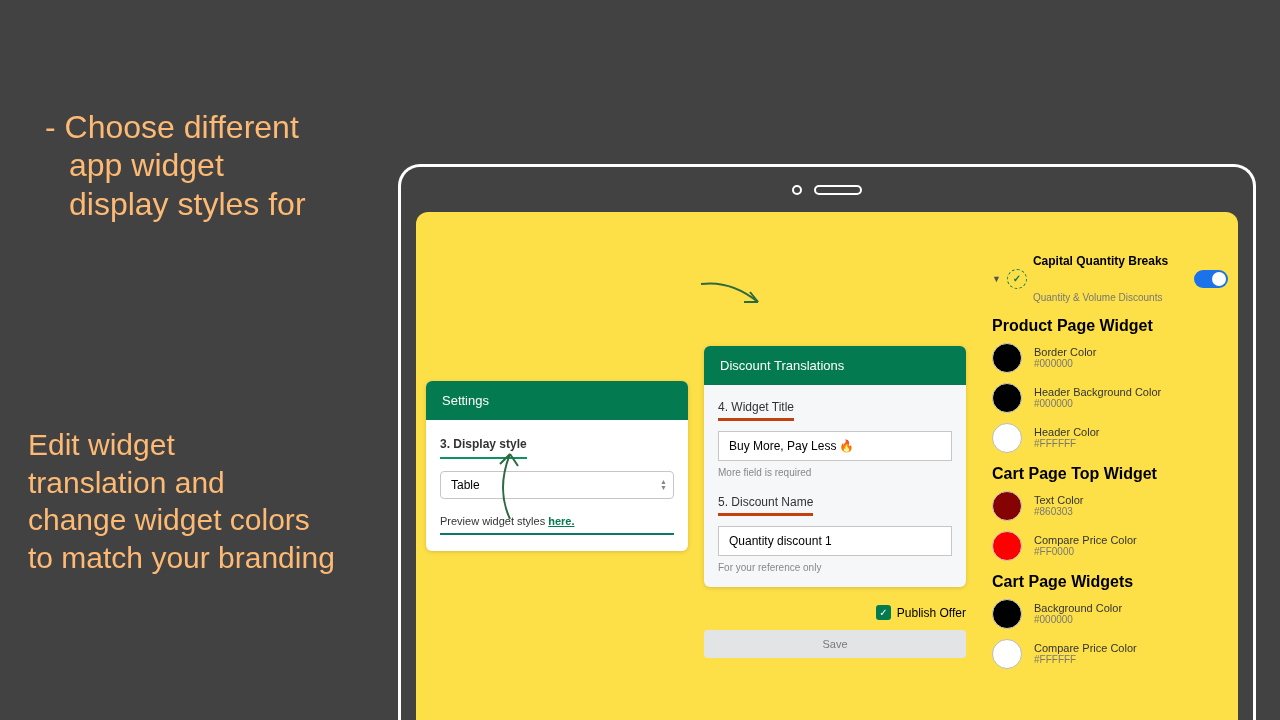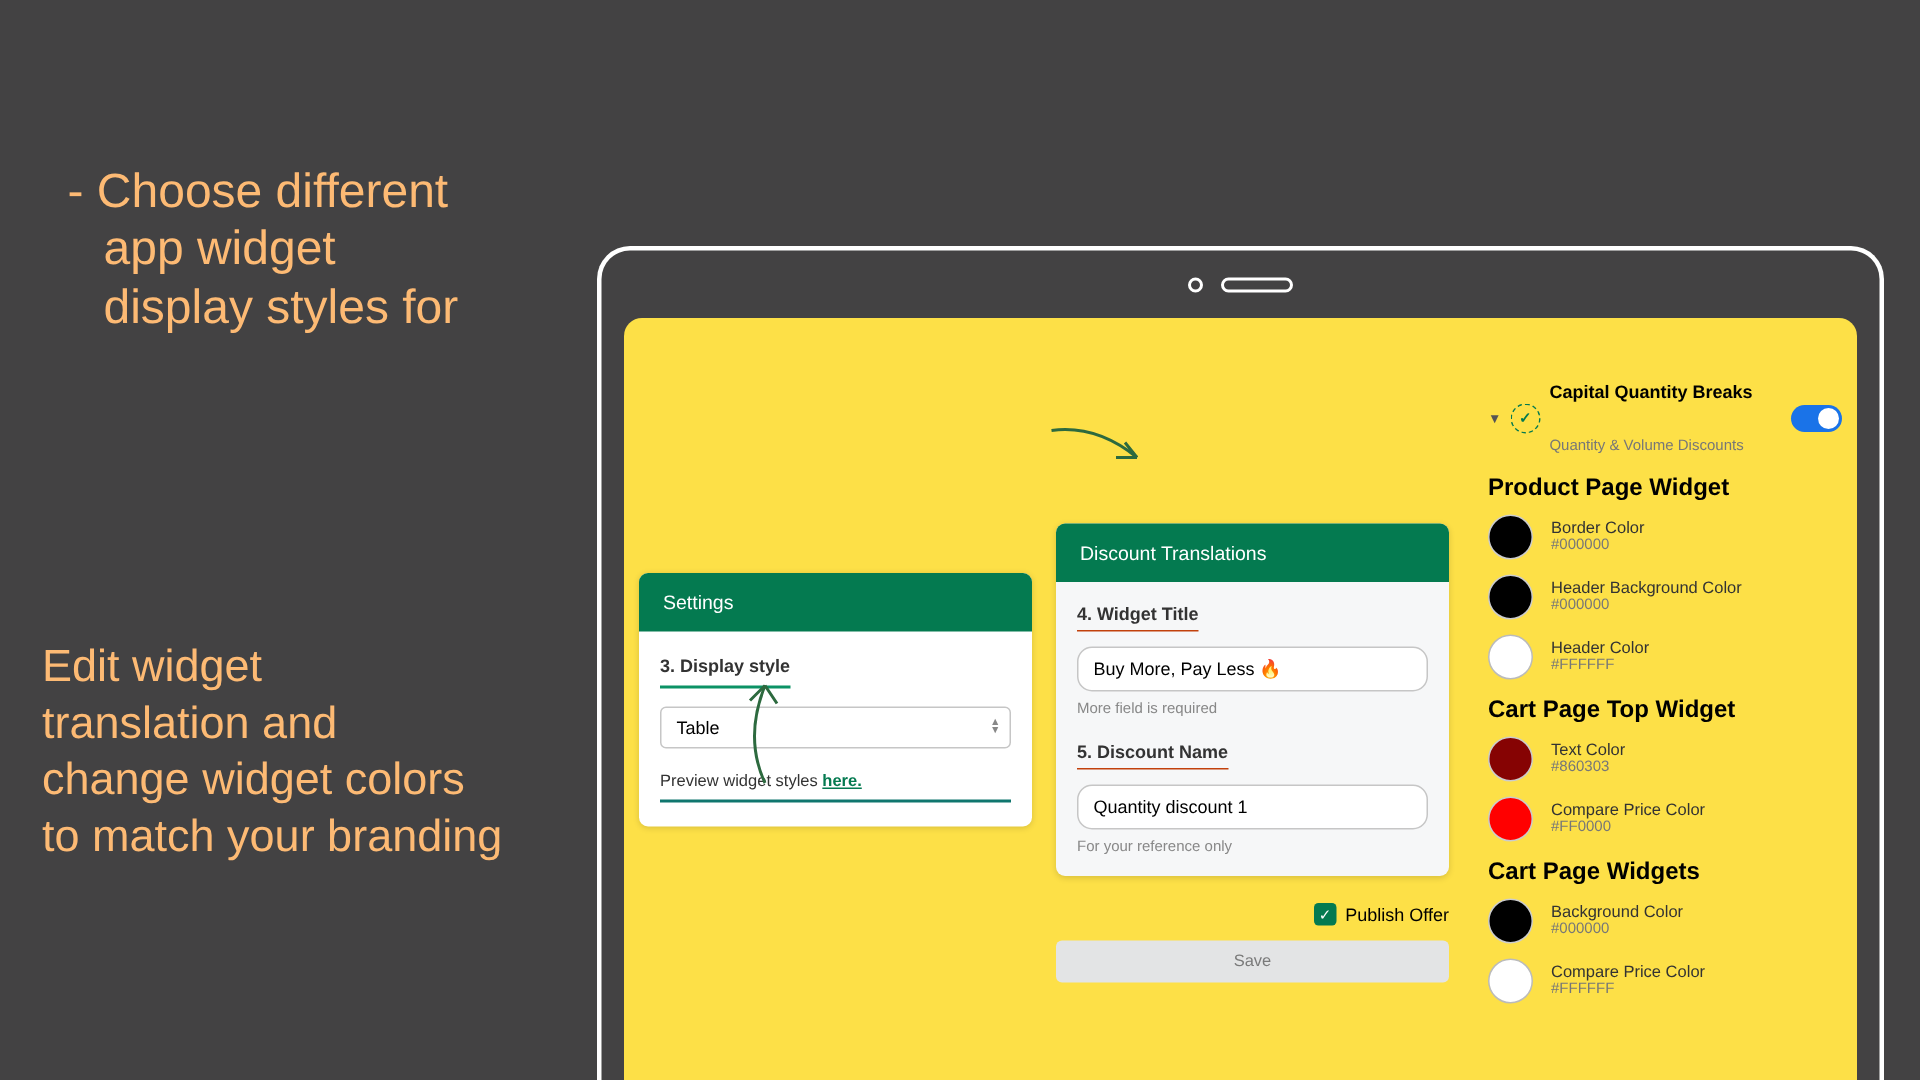--- a/index.html
+++ b/index.html
@@ -97,28 +97,28 @@
 
 
 .col-mid { width: 262px; flex-shrink: 0; position: relative; }
 .arrow-svg { position: absolute; pointer-events: none; }
 .arrow1 { top: -2px; left: -8px; width: 80px; height: 48px; }
 .arrow2 { top: 170px; left: -222px; width: 60px; height: 80px; }
 
 .translations-panel { margin-top: 72px; background: #f6f7f8; }
 .translations-body { padding: 12px 14px 14px; }
 .field-label {
-  font-size: 12px; font-weight: 700; color: #333;
-  display: inline-block; padding-bottom: 4px; border-bottom: 1px solid #c2410c;
+  font-size: 12px; font-weight: 400; color: #333;
+  display: inline-block; padding-bottom: 4px; border-bottom: 3px solid #c2410c;
   margin-bottom: 10px;
 }
 .text-input {
   width: 100%;
   border: 1px solid #c6c6c6;
-  border-radius: 10px;
+  border-radius: 0;
   padding: 7px 10px;
   font-size: 12px;
   background: #fff;
   font-family: inherit;
 }
 .helper { font-size: 10px; color: #888; margin-top: 6px; margin-bottom: 14px; }
 
 .publish-row { display: flex; justify-content: flex-end; align-items: center; gap: 6px; margin-top: 18px; font-size: 12px; }
 .publish-row .check {
   width: 15px; height: 15px; background: #047a50; border-radius: 3px;

